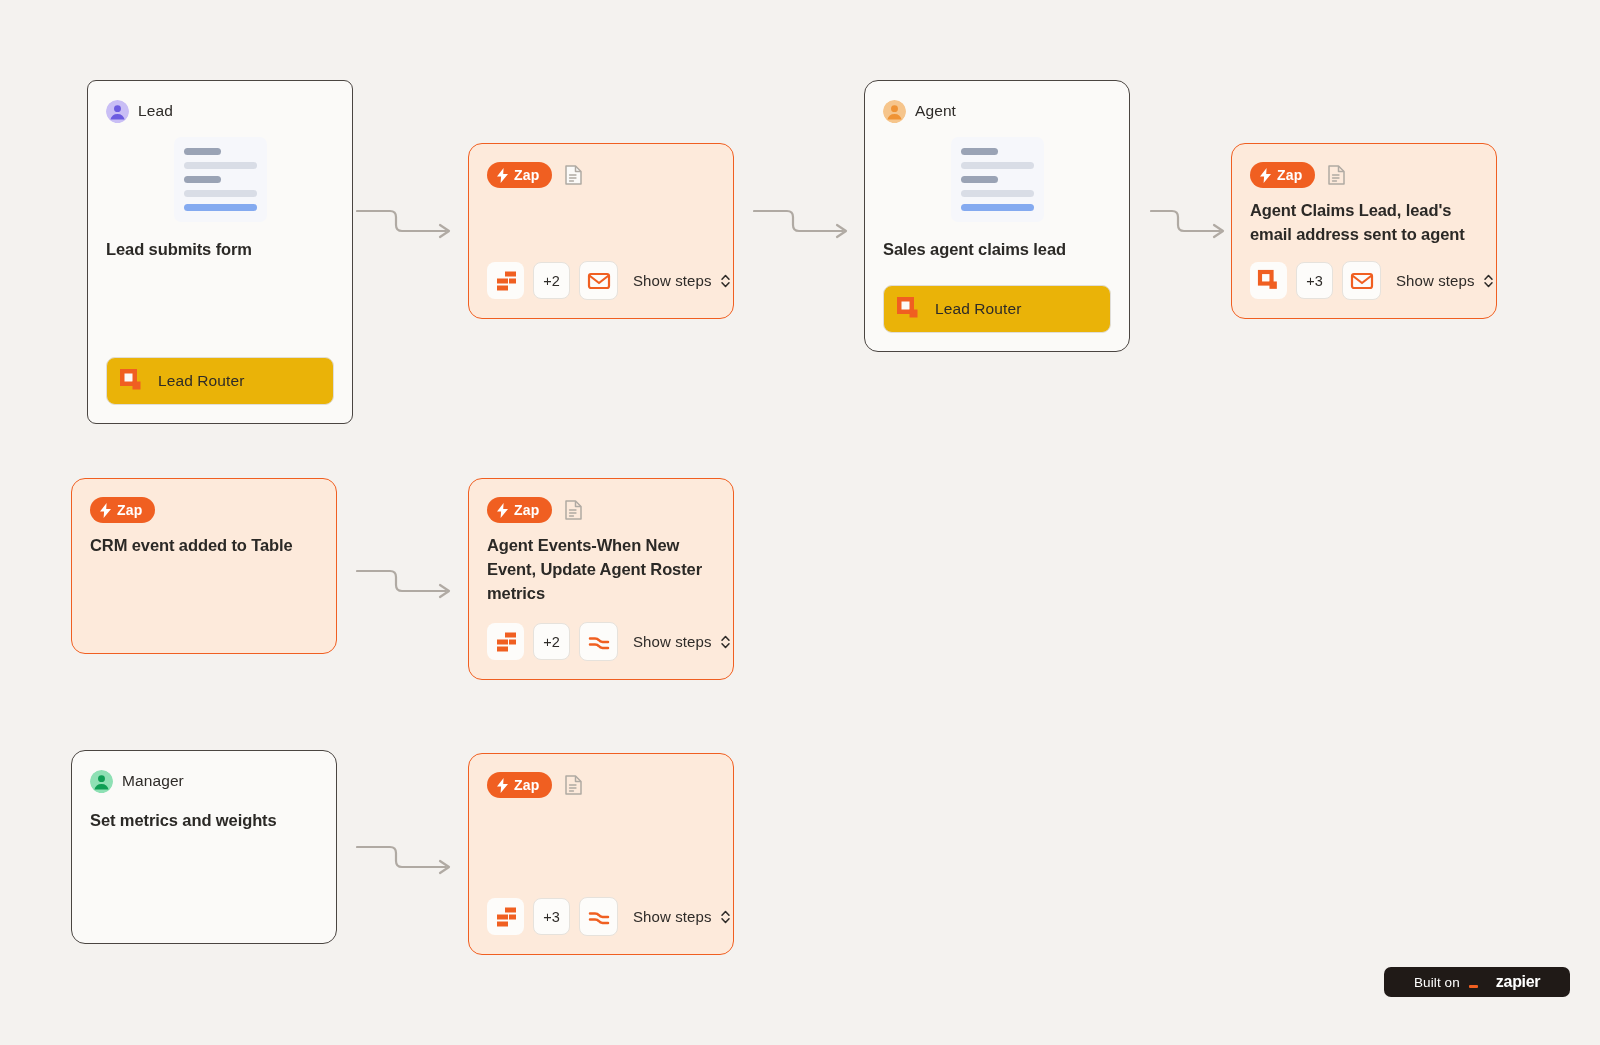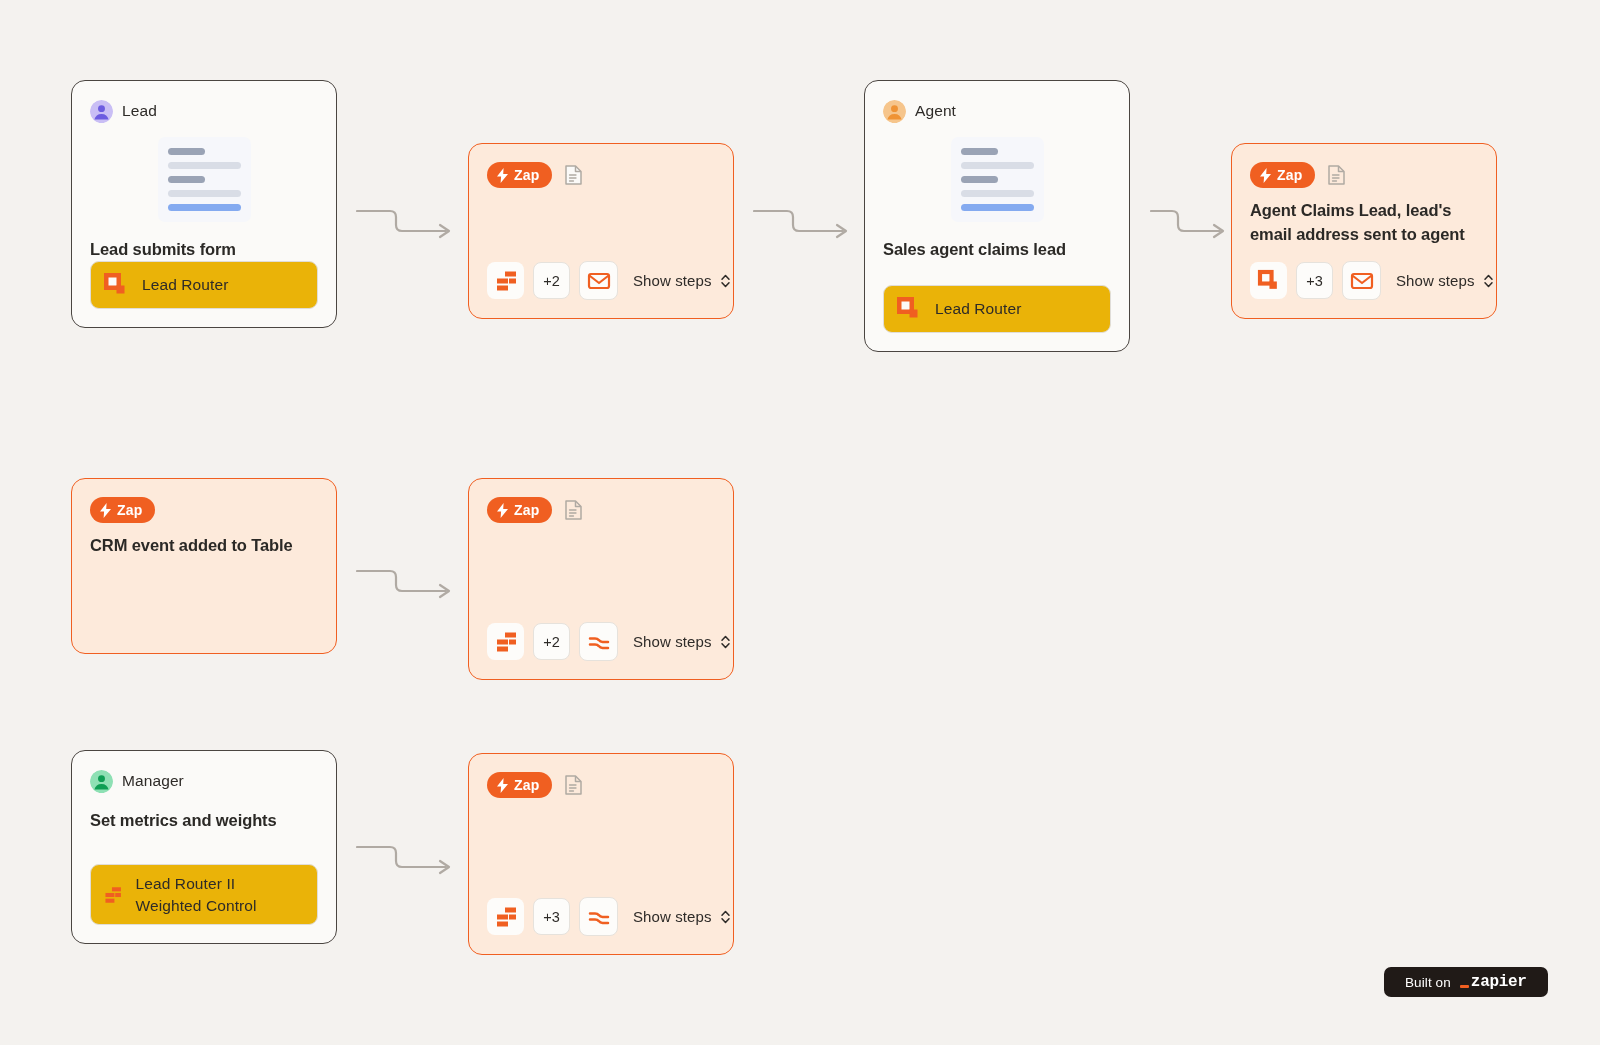--- a/index.html
+++ b/index.html
@@ -172,56 +172,55 @@
 
   
   .connector { position: absolute; }
 
   
   .built-badge {
     position: absolute;
     background: #201a17;
     border-radius: 7px;
     height: 30px;
-    padding: 0 21px;
+    padding: 0 30px;
     display: flex;
     align-items: center;
     gap: 9px;
   }
   .built-on-text {
     color: #ffffff;
     font-size: 13.5px;
     letter-spacing: .1px;
   }
   .zapier-word {
     display: flex;
     align-items: flex-end;
-    gap: 2px;
-    font-family: Liberation Mono, monospace;
+    gap: 18px;
   }
   .zapier-dash {
     width: 9px;
     height: 3px;
     background: #f05f21;
     border-radius: 1px;
     margin-bottom: 3px;
   }
   .zapier-text {
     color: #ffffff;
     font-size: 16px;
     font-weight: bold;
     letter-spacing: -.3px;
   }
 </style>
 </head>
 <body>
 
 <div class="canvas">
 
-  <div class="node node-white" style="left:71px; top:80px; width:266px; height:248px;">
+  <div class="node node-white" style="left:87px; top:80px; width:266px; height:344px;border-radius:9px;">
     <div class="persona">
       <svg class="avatar" viewBox="0 0 24 24">
         <circle cx="12" cy="12" r="12" fill="#c9bef5"></circle>
         <circle cx="12" cy="9" r="3.6" fill="#6c5ce0"></circle>
         <path d="M4.6 20.4a7.6 7.6 0 0 1 14.8 0z" fill="#6c5ce0"></path>
       </svg>
       <span class="persona-label">Lead</span>
     </div>
     <div class="form-thumb">
       <div class="bar bar-dark"></div>
@@ -386,20 +385,21 @@
           <path d="M7.6 0 L1 8.6 h4.1 L4.6 15 L12 6.1 H7.2 Z" fill="#ffffff"></path>
         </svg>
         <span>Zap</span>
       </span>
       <svg class="doc-icon" width="17" height="20" viewBox="0 0 17 20">
         <path d="M1 1 H10.5 L16 6.5 V19 H1 Z" fill="#fdeadb" stroke="#b0aaa3" stroke-width="1.5" stroke-linejoin="round"></path>
         <path d="M10.5 1 V6.5 H16" fill="none" stroke="#b0aaa3" stroke-width="1.5" stroke-linejoin="round"></path>
         <path d="M4.5 10 H11 M4.5 13 H11 M4.5 16 H8.5" stroke="#b0aaa3" stroke-width="1.3" stroke-linecap="round"></path>
       </svg>
     </div>
+    <div class="node-title">Agent Events-When New Event, Update Agent Roster metrics</div>
     <div class="steps-row">
       <div class="step-tile">
         <svg width="24" height="24" viewBox="0 0 24 24">
           <rect x="11" y="2.5" width="11" height="5" fill="#f05f21"></rect>
           <rect x="3" y="9.5" width="11" height="5" fill="#f05f21"></rect>
           <rect x="15" y="9.5" width="7" height="5" fill="#f05f21"></rect>
           <rect x="3" y="16.5" width="11" height="5" fill="#f05f21"></rect>
         </svg>
       </div>
       <div class="step-plus">+2</div>
@@ -421,29 +421,20 @@
   <div class="node node-white" style="left:71px; top:750px; width:266px; height:194px;">
     <div class="persona">
       <svg class="avatar" viewBox="0 0 24 24">
         <circle cx="12" cy="12" r="12" fill="#8ee0b4"></circle>
         <circle cx="12" cy="9" r="3.6" fill="#0e9e54"></circle>
         <path d="M4.6 20.4a7.6 7.6 0 0 1 14.8 0z" fill="#0e9e54"></path>
       </svg>
       <span class="persona-label">Manager</span>
     </div>
     <div class="node-title">Set metrics and weights</div>
-    <div class="app-chip">
-      <svg width="26" height="26" viewBox="0 0 24 24">
-        <rect x="11" y="2.5" width="11" height="5" fill="#f05f21"></rect>
-        <rect x="3" y="9.5" width="11" height="5" fill="#f05f21"></rect>
-        <rect x="15" y="9.5" width="7" height="5" fill="#f05f21"></rect>
-        <rect x="3" y="16.5" width="11" height="5" fill="#f05f21"></rect>
-      </svg>
-      <span class="app-chip-label">Lead Router II Weighted Control</span>
-    </div>
   </div>
 
   <svg class="connector" style="left:356px; top:836px;" width="100" height="42" viewBox="0 0 100 42">
     <path d="M1 11 H34 q6 0 6 6 v8 q0 6 6 6 H90" fill="none" stroke="#b0aaa3" stroke-width="2.2" stroke-linecap="round"></path>
     <path d="M84 25 L93 31 L84 37" fill="none" stroke="#b0aaa3" stroke-width="2.2" stroke-linecap="round" stroke-linejoin="round"></path>
   </svg>
 
   <div class="node node-zap" style="left:468px; top:753px; width:266px; height:202px;">
     <div class="zap-row">
       <span class="zap-badge">

